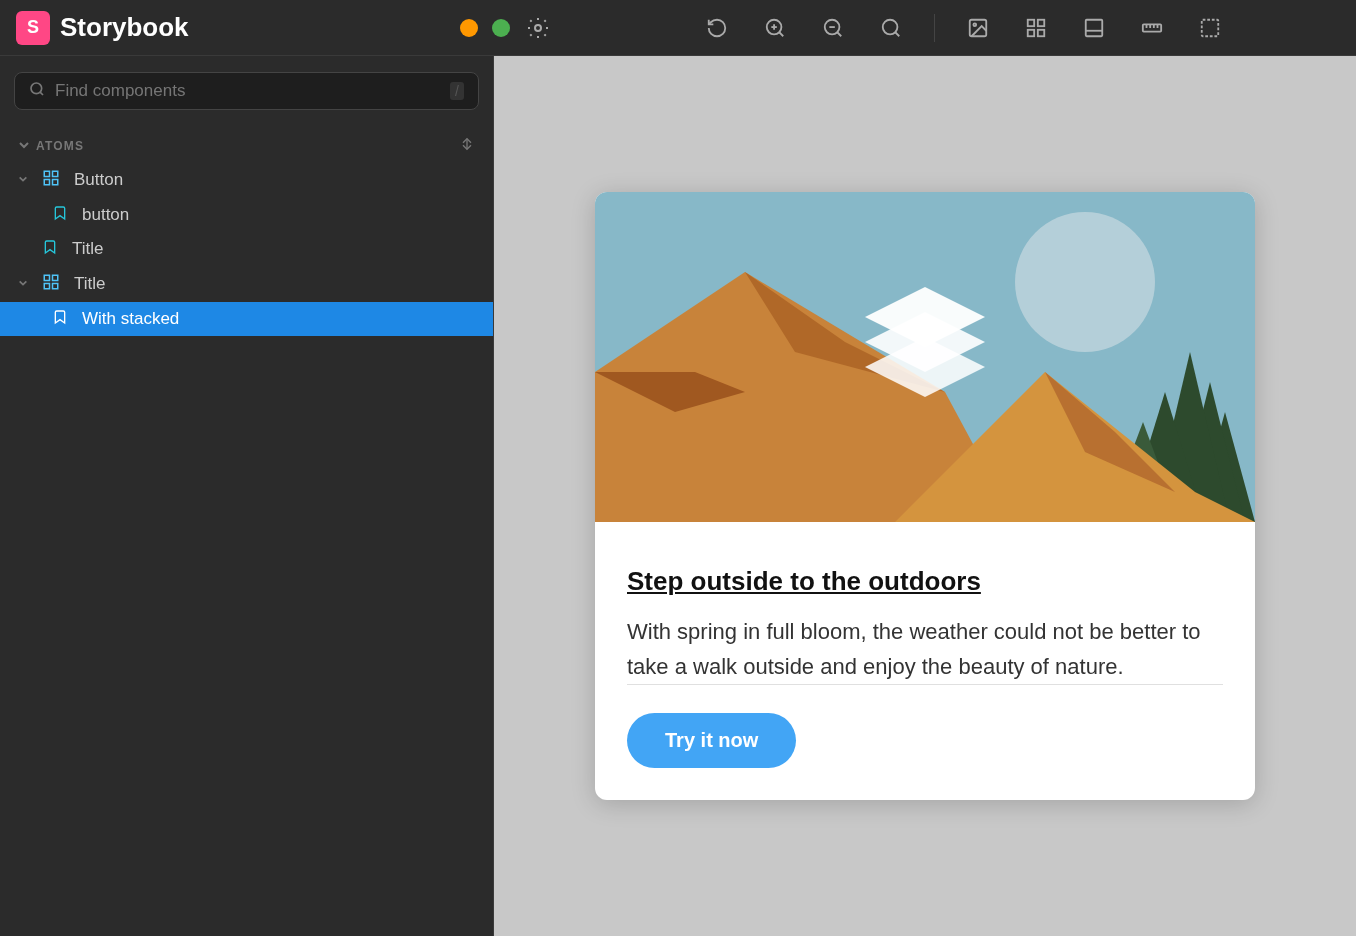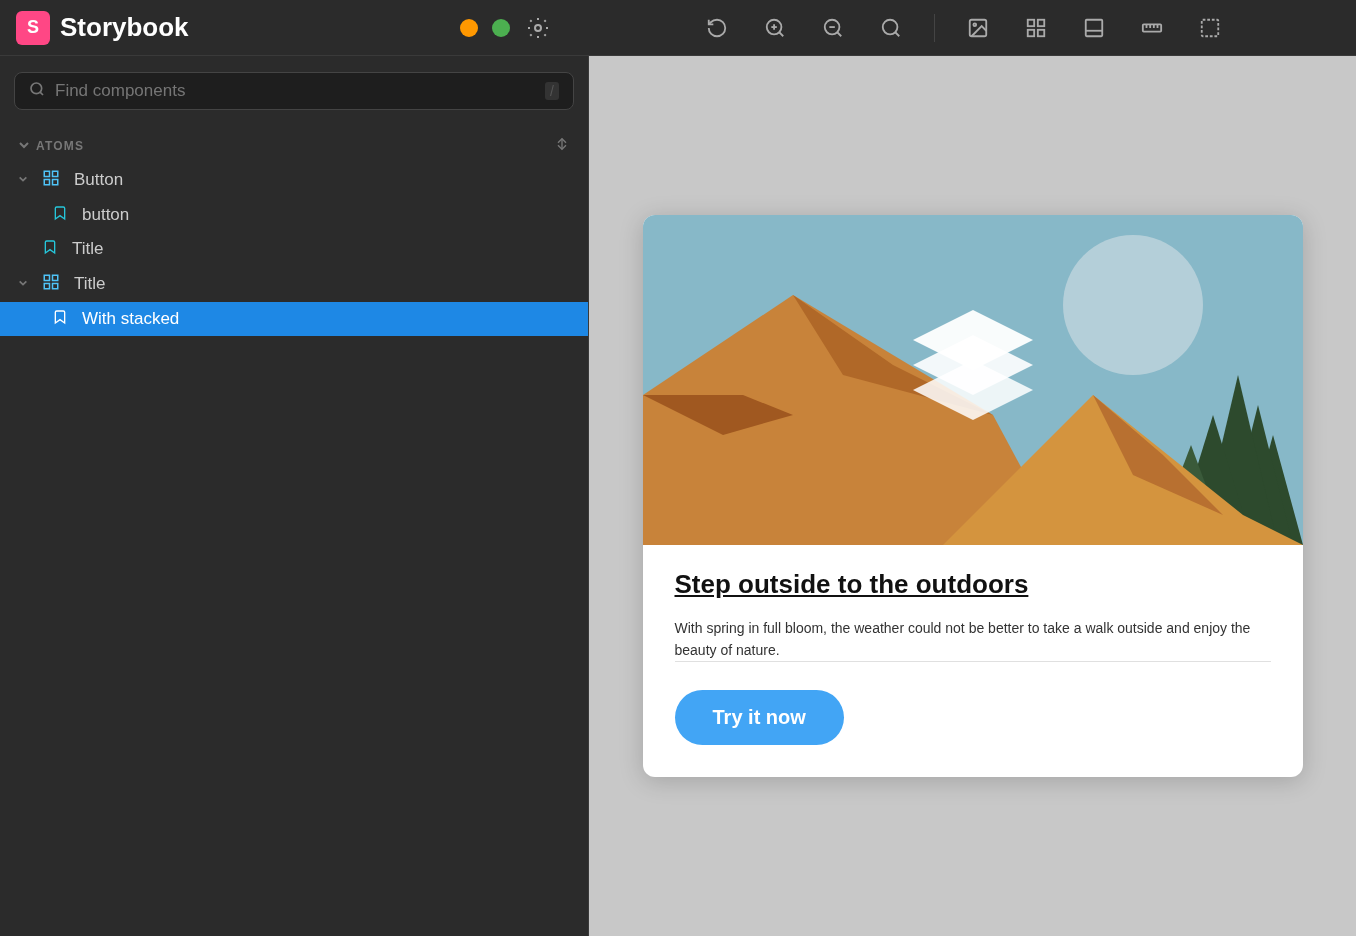--- a/index.html
+++ b/index.html
@@ -112,21 +112,21 @@
 
     
     .main {
       display: flex;
       flex: 1;
       overflow: hidden;
     }
 
     
     .sidebar {
-      width: 589px;
+      width: 494px;
       background: #2b2b2b;
       display: flex;
       flex-direction: column;
       border-right: 1px solid #3a3a3a;
       overflow-y: auto;
     }
 
     .search-box {
       margin: 16px 14px;
       background: #1e1e1e;
@@ -239,31 +239,31 @@
       overflow: hidden;
     }
 
     
     .card-image svg {
       width: 100%;
       height: 100%;
     }
 
     .card-body {
-      padding: 24px 32px 32px 32px;
+      padding: 44px 32px 32px 32px;
     }
     .card-title {
       font-size: 26px;
       font-weight: 900;
       color: #111;
       text-decoration: underline;
       margin-bottom: 18px;
     }
     .card-text {
-      font-size: 14px;
+      font-size: 22px;
       color: #333;
       line-height: 1.55;
     }
     .card-divider {
       height: 1px;
       background: #e0e0e0;
       margin-bottom: 28px;
     }
     .card-footer {
       display: flex;

